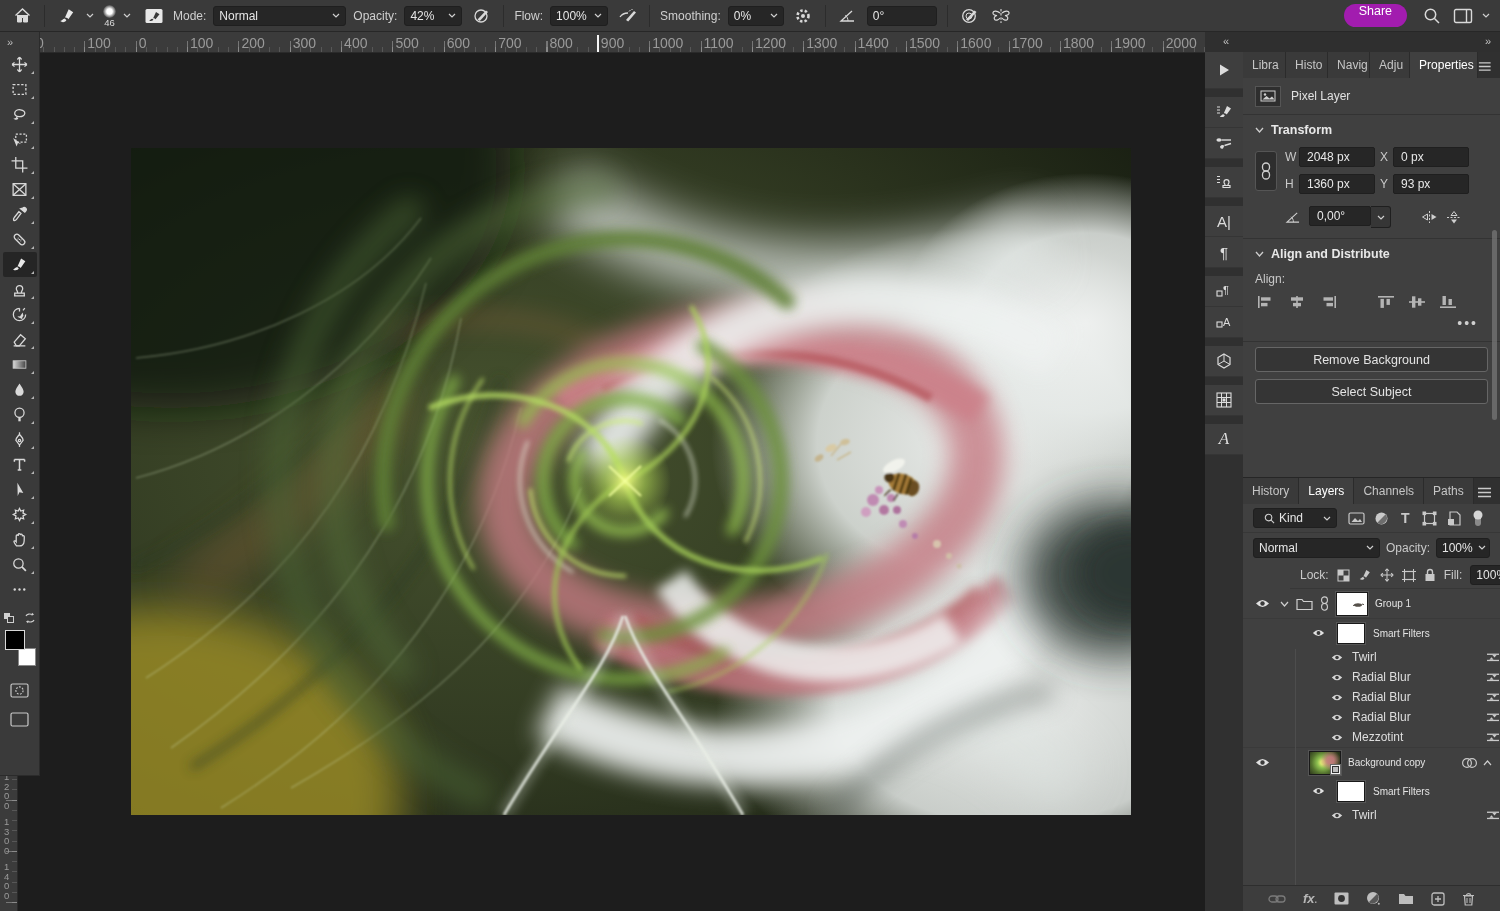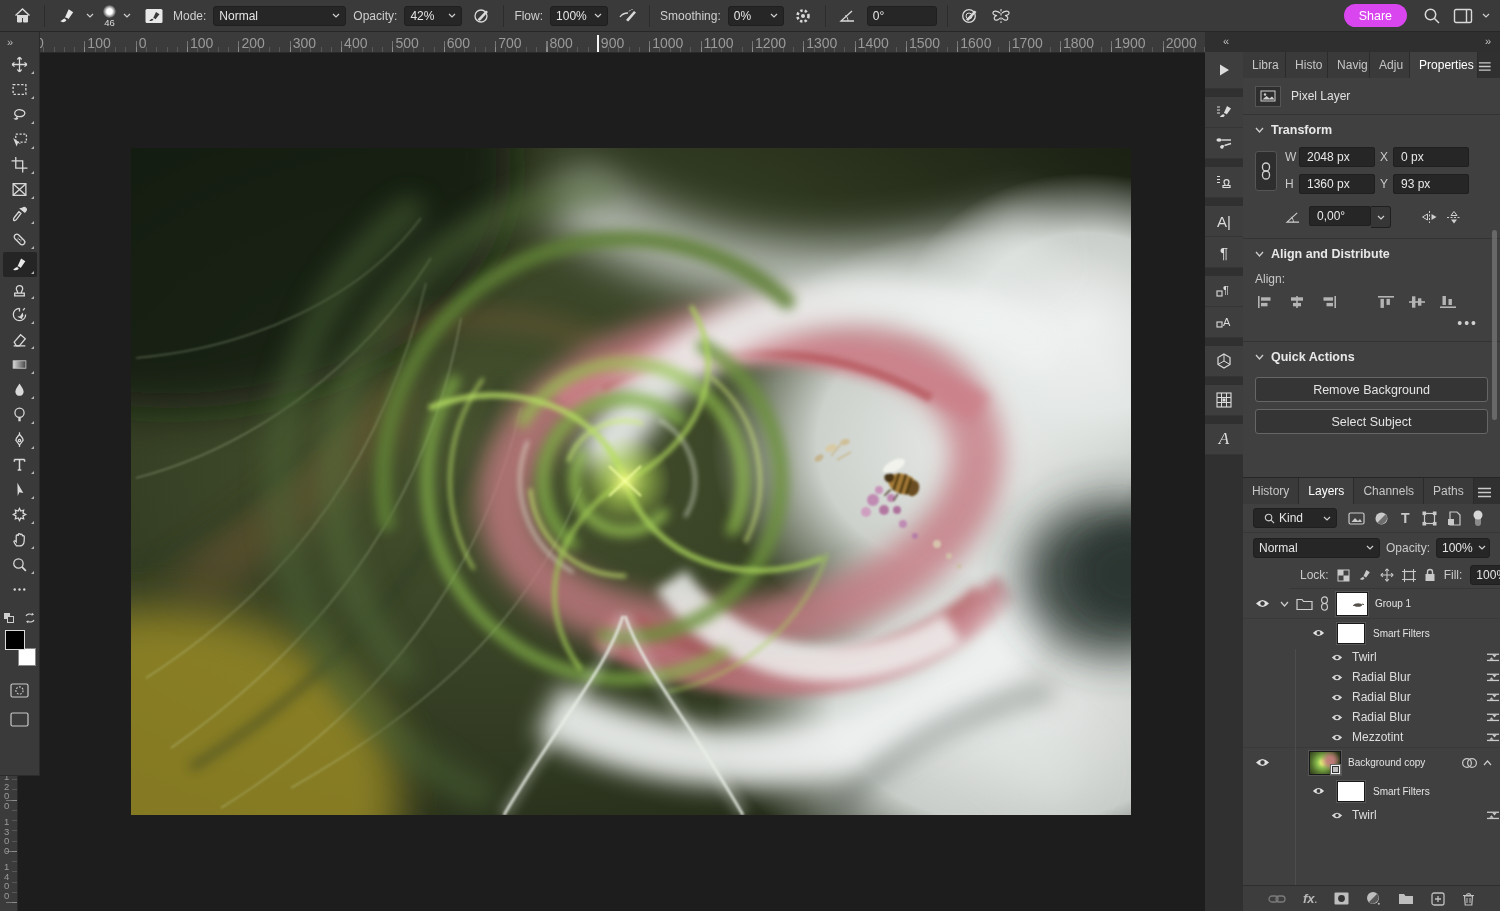--- a/index.html
+++ b/index.html
@@ -15,22 +15,22 @@
   .ob-label { color:#cfcfcf; font-size:12px; white-space:nowrap; }
   .field { height:20px; background:#262626; border:1px solid #1f1f1f; border-radius:3px;
     display:flex; align-items:center; justify-content:space-between; padding:0 5px; color:#e6e6e6; font-size:12px; }
   .field svg { flex:none; margin-left:5px; }
   .ibtn { display:flex; align-items:center; justify-content:center; flex:none; height:24px; min-width:24px;
     border-radius:3px; }
   .brush-preview { display:flex; flex-direction:column; align-items:center; line-height:9px; margin-left:2px; }
   .brush-dot { width:13px; height:13px; border-radius:50%;
     background:radial-gradient(circle, #ffffff 0%, #ffffff 30%, rgba(255,255,255,0) 75%); }
   .brush-size { font-size:9.5px; color:#dcdcdc; }
-  #share-btn { background:#d946ef; color:#fff; border-radius:12px; height:23px; padding:0 15px;
-    display:flex; align-items:center; font-size:12.5px; }
+  #share-btn { background:#a21caf; color:#fff; border-radius:12px; height:23px; padding:0 15px;
+    display:flex; font-size:12.5px; }
   .spacer { flex:1; }
 
   
   #ruler-h { position:absolute; left:0; top:32px; width:1205px; height:21px; background:#3b3b3b;
     border-bottom:1px solid #2a2a2a; z-index:5; overflow:hidden; }
   #ruler-h .minor { position:absolute; left:0; bottom:0; width:100%; height:5px;
     background:repeating-linear-gradient(90deg, rgba(255,255,255,.14) 0 1px, transparent 1px 10.27px);
     background-position-x:33px; }
   #ruler-h .major { position:absolute; left:0; bottom:0; width:100%; height:11px;
     background:repeating-linear-gradient(90deg, rgba(255,255,255,.30) 0 1px, transparent 1px 51.35px);
@@ -848,26 +848,20 @@
         </svg>
       <svg width="18" height="14" viewBox="0 0 18 14" fill="#b4b4b4">
           <rect x="1" y="11.4" width="16" height="1.6"></rect>
           <rect x="3.5" y="1" width="3.4" height="9"></rect>
           <rect x="9.5" y="4" width="3.4" height="6"></rect>
         </svg>
     </div>
     <div class="more-dots">•••</div>
     <div class="hline"></div>
 
-    <div class="sec-head">
-      <svg width="9" height="6" viewBox="0 0 9 6">
-          <path d="M1 1l3.5 4L8 1" stroke="#cfcfcf" fill="none" stroke-width="1.3"></path>
-        </svg>
-      <span>Quick Actions</span>
-    </div>
     <div class="qa-btn">
         <span>Remove Background</span>
       </div>
     <div class="qa-btn" style="margin-top:7px;">
         <span>Select Subject</span>
       </div>
 
     <div id="props-scroll"></div>
   </div>
 

